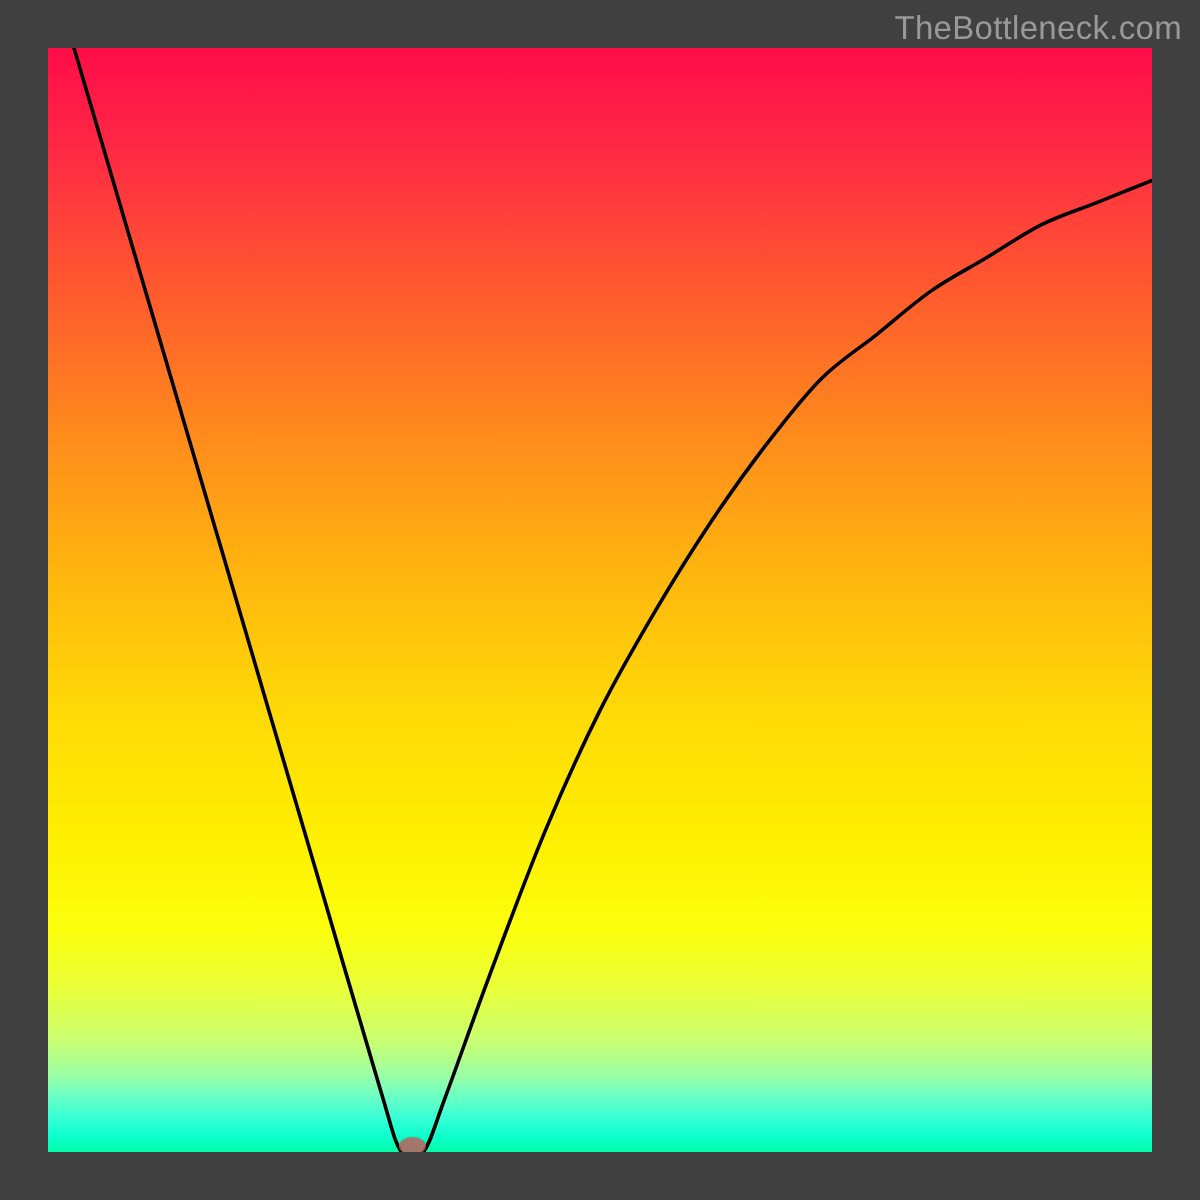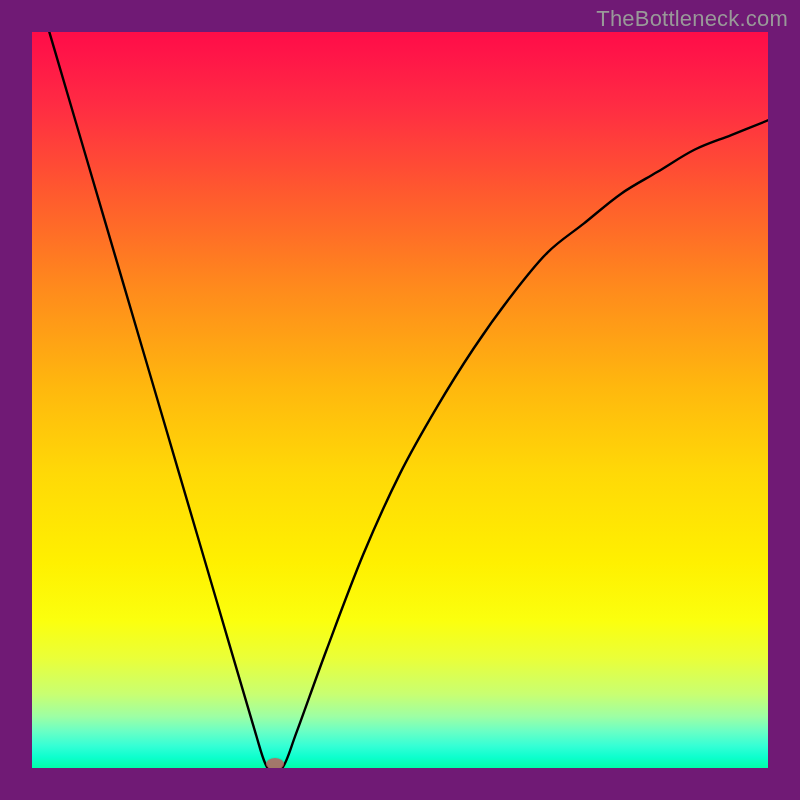--- a/index.html
+++ b/index.html
@@ -8,21 +8,21 @@
     width: 800px;
     height: 800px;
     overflow: hidden;
     background: #000;
     font-family: Arial, Helvetica, sans-serif;
   }
   .frame {
     position: relative;
     width: 800px;
     height: 800px;
-    background: #701a75;
+    background: #404040;
     text-align: center;
   }
   .plot-area {
     position: absolute;
     left: 32px;
     top: 32px;
     width: 736px;
     height: 736px;
     overflow: hidden;
   }

